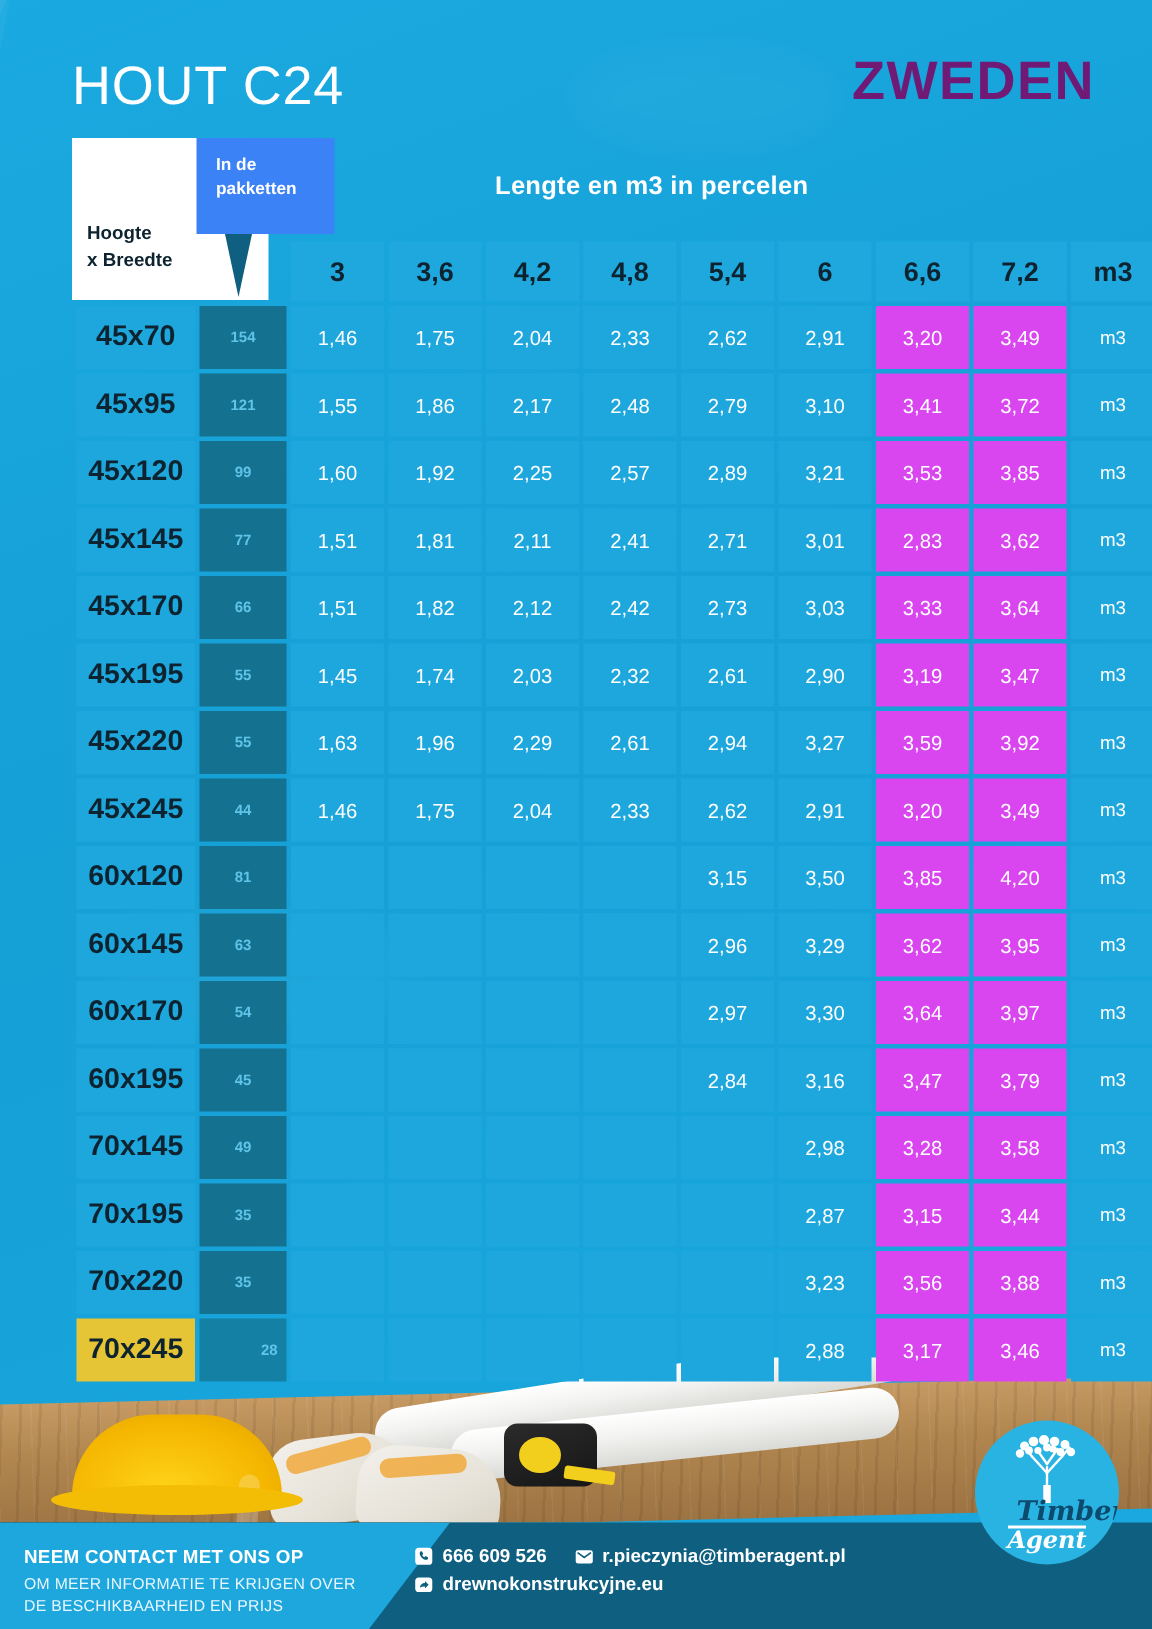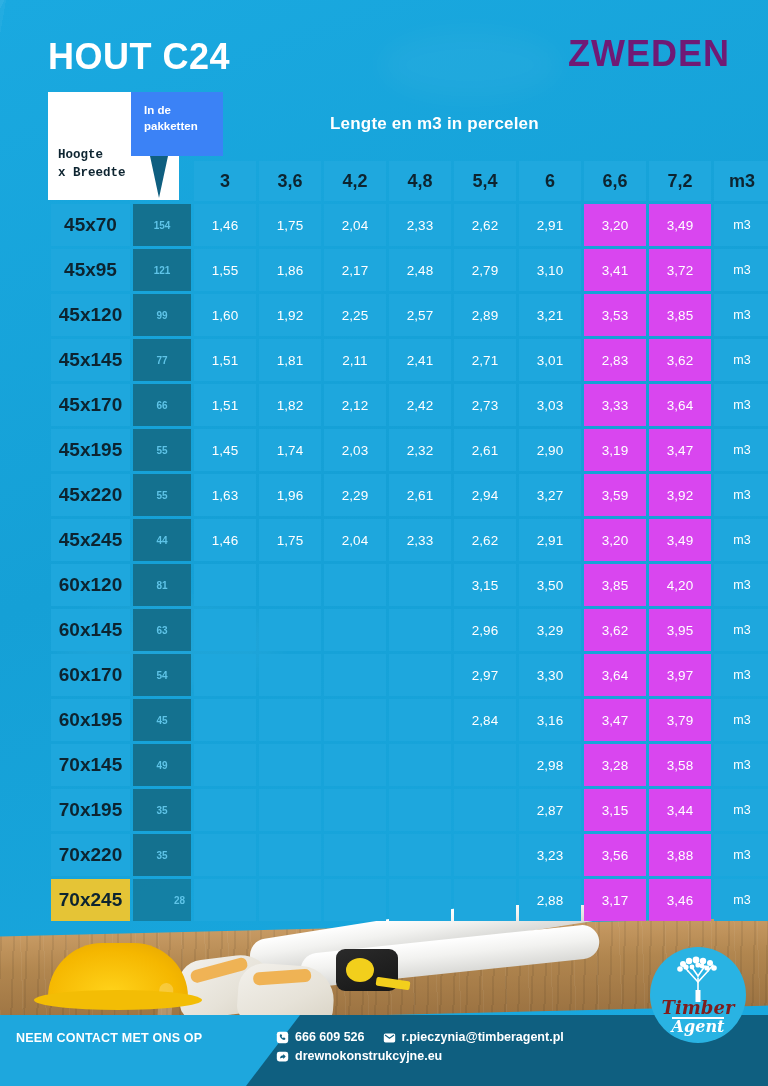--- a/index.html
+++ b/index.html
@@ -29,21 +29,21 @@
     pointer-events:none;
   }
 
   
   .header{
     position:absolute; top:0; left:0; width:768px; height:96px;
   }
   .title{
     position:absolute; left:48px; top:36px;
     color:#ffffff;
-    font-size:36px; font-weight:bold;
+    font-size:36px; font-weight:normal;
     letter-spacing:.5px;
   }
   .country{
     position:absolute; right:38px; top:33px;
     color:#701a75;
     font-size:36px; font-weight:bold;
     letter-spacing:1px;
   }
 
   
@@ -245,22 +245,22 @@
   
   .logo{
     position:absolute;right:22px;top:947px;
     width:96px;height:96px;border-radius:50%;
     background:#29b3e3;
     z-index:7;
     overflow:hidden;
   }
   .logo-tree{ position:absolute;left:24px;top:9px;width:48px;height:46px; }
   .logo-t1{
-    position:absolute;left:0;top:50px;width:96px;text-align:center;
-    color:#7f1d1d;font-family:"DejaVu Serif", serif;font-style:italic;
+    position:absolute;left:16px;top:50px;width:96px;text-align:center;
+    color:#0c4a6e;font-family:"DejaVu Serif", serif;font-style:italic;
     font-size:18px;font-weight:bold;
   }
   .logo-rule{
     position:absolute;left:22px;top:70px;width:52px;height:1.5px;background:#ffffff;
   }
   .logo-t2{
     position:absolute;left:0;top:70px;width:96px;text-align:center;
     color:#ffffff;font-family:"DejaVu Serif", serif;font-style:italic;
     font-size:16px;font-weight:bold;
   }
@@ -271,21 +271,21 @@
 <div class="bg-texture"></div>
 <div class="bg-blotch" style="left:380px;top:30px;width:180px;height:70px;"></div>
 <div class="bg-blotch" style="left:60px;top:600px;width:220px;height:90px;"></div>
 
 <div class="header">
   <div class="title">HOUT C24</div>
   <div class="country">ZWEDEN</div>
 </div>
 
 <div class="corner">
-  <div class="corner-label" style="white-space:pre-line;font-family:Liberation Mono, monospace;">Hoogte
+  <div class="corner-label" style="white-space:pre-line;">Hoogte
 x Breedte</div>
 </div>
 
 <div class="tooltip">
   <span style="white-space:pre-line;">In de
 pakketten</span>
   <div class="tail"></div>
 </div>
 
 <div class="caption">Lengte en m3 in percelen</div>
@@ -582,20 +582,22 @@
     <rect x="21.5" y="34" width="5" height="12" fill="#ffffff"></rect>
   </svg>
   <div class="logo-t1">Timber</div>
   <div class="logo-rule"></div>
   <div class="logo-t2">Agent</div>
 </div>
 
 <div class="footer">
   <div class="footer-left"></div>
   <div class="contact-title">NEEM CONTACT MET ONS OP</div>
+  <div class="contact-sub" style="white-space:pre-line;">OM MEER INFORMATIE TE KRIJGEN OVER
+DE BESCHIKBAARHEID EN PRIJS</div>
 
   <div class="contact-right">
     <div class="c-line">
       <div class="c-item">
         <svg class="ficon" viewBox="0 0 16 16">
           <rect x="1" y="1" width="14" height="14" rx="3" fill="#ffffff"></rect>
           <path d="M5.3 4.2c.5-.4 1.1-.3 1.4.2l.7 1.1c.2.4.1.8-.2 1l-.5.4c.4.9 1 1.5 1.9 1.9l.4-.5c.3-.3.7-.4 1.1-.2l1.1.7c.5.3.6.9.2 1.4-.6.7-1.5.9-2.4.6C7 10 5.9 8.9 5 7.1c-.5-1-.4-2.1.3-2.9z" fill="#0f5f80"></path>
         </svg>
         <span>666 609 526</span>
       </div>

